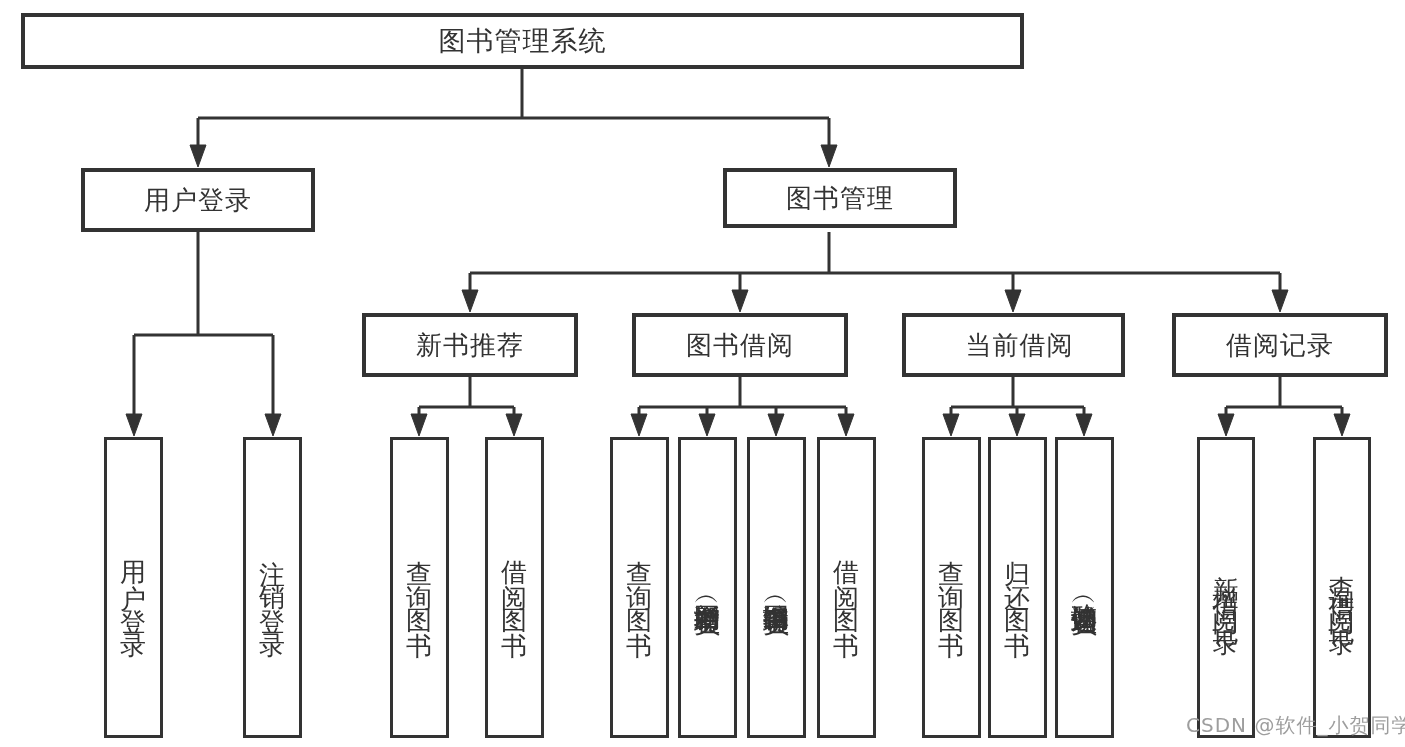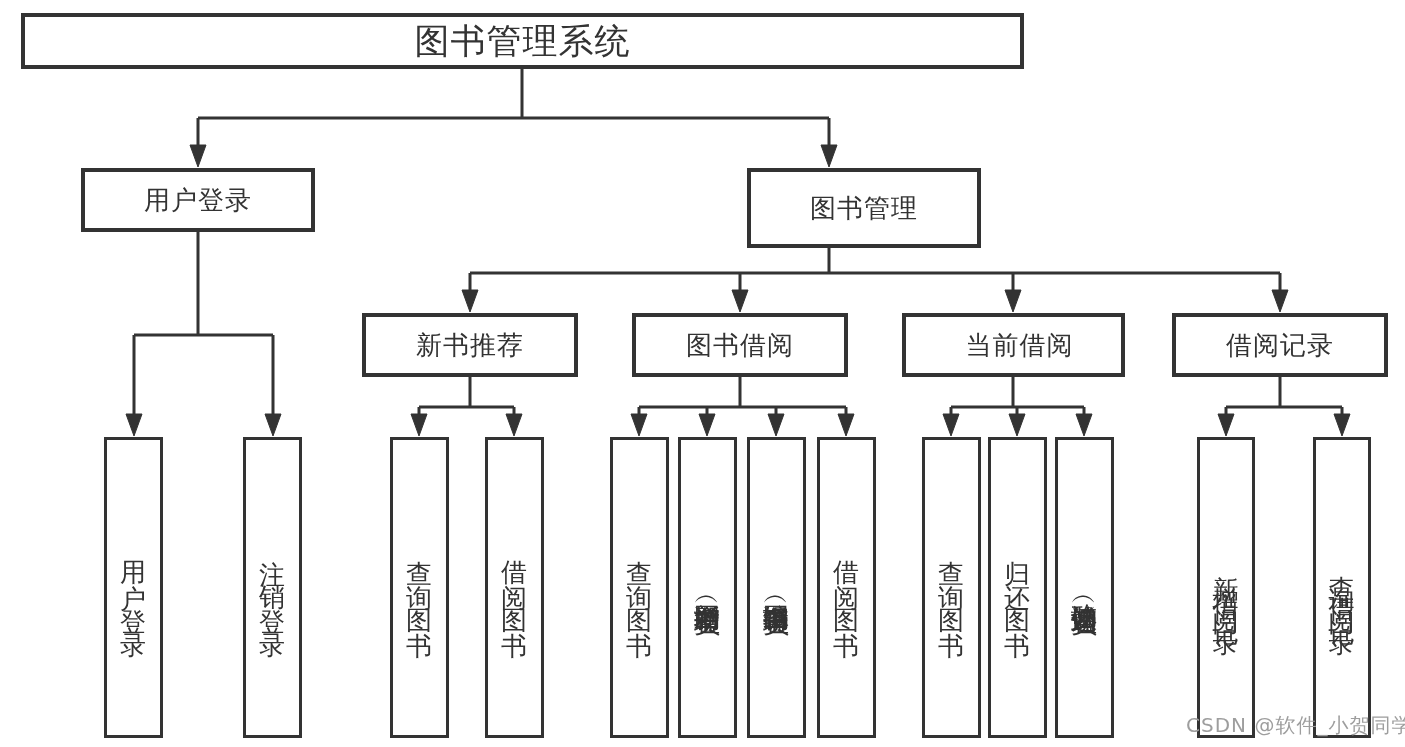--- a/index.html
+++ b/index.html
@@ -8,21 +8,21 @@
     font-family:"DejaVu Sans","Liberation Sans",sans-serif;overflow:hidden;
   }
   .connector-layer{position:absolute;left:0;top:0;width:1405px;height:747px;pointer-events:none;}
   .connector-layer path{stroke:#333333;stroke-width:3;fill:none;}
   .connector-layer polygon{fill:#333333;stroke:#333333;}
   .node{
     position:absolute;background:#ffffff;border:4px solid #333333;box-sizing:border-box;
     display:flex;align-items:center;justify-content:center;color:#333333;
   }
   .h-node{font-size:26px;letter-spacing:1px;white-space:nowrap;}
-  .root-node{font-size:35px;}
+  .root-node{font-size:27px;}
   .leaf{border-width:3px;font-size:26px;}
   .leaf .v-label{
     writing-mode:vertical-rl;text-orientation:mixed;line-height:1;white-space:nowrap;
   }
   .ls-wide{letter-spacing:24px;}
   .ls-mid{letter-spacing:11px;}
   .ls-tight{letter-spacing:1px;}
   .watermark{
     position:absolute;left:1186px;top:712px;font-size:20px;color:#9e9e9e;
     letter-spacing:1px;white-space:nowrap;z-index:5;
@@ -69,21 +69,21 @@
     <polygon points="1334,414 1350,414 1342,436"></polygon>
   </svg>
 
   <div class="node h-node root-node" style="left:21px;top:13px;width:1003px;height:56px;">
     <span>图书管理系统</span>
   </div>
 
   <div class="node h-node" style="left:81px;top:168px;width:234px;height:64px;">
     <span>用户登录</span>
   </div>
-  <div class="node h-node" style="left:747px;top:168px;width:234px;height:80px;">
+  <div class="node h-node" style="left:723px;top:168px;width:234px;height:60px;">
     <span>图书管理</span>
   </div>
 
   <div class="node h-node" style="left:632px;top:313px;width:216px;height:64px;">
     <span>图书借阅</span>
   </div>
   <div class="node h-node" style="left:362px;top:313px;width:216px;height:64px;">
     <span>新书推荐</span>
   </div>
   <div class="node h-node" style="left:902px;top:313px;width:223px;height:64px;padding-left:12px;">

